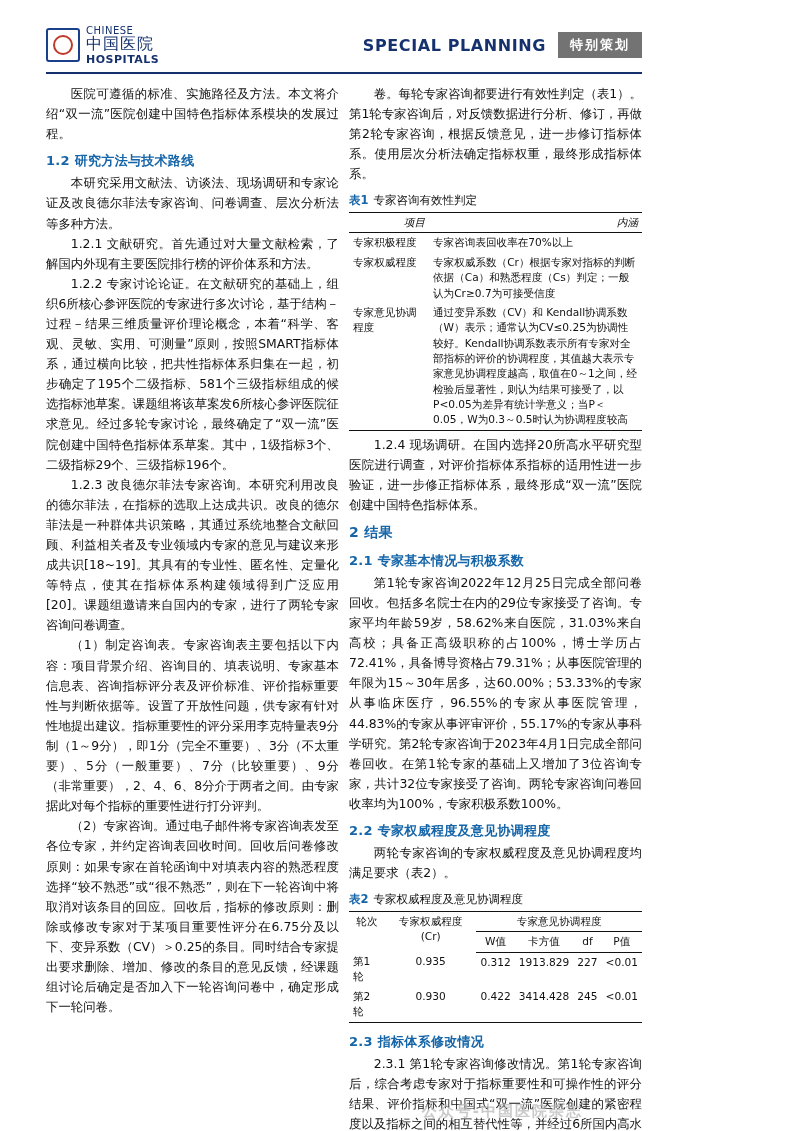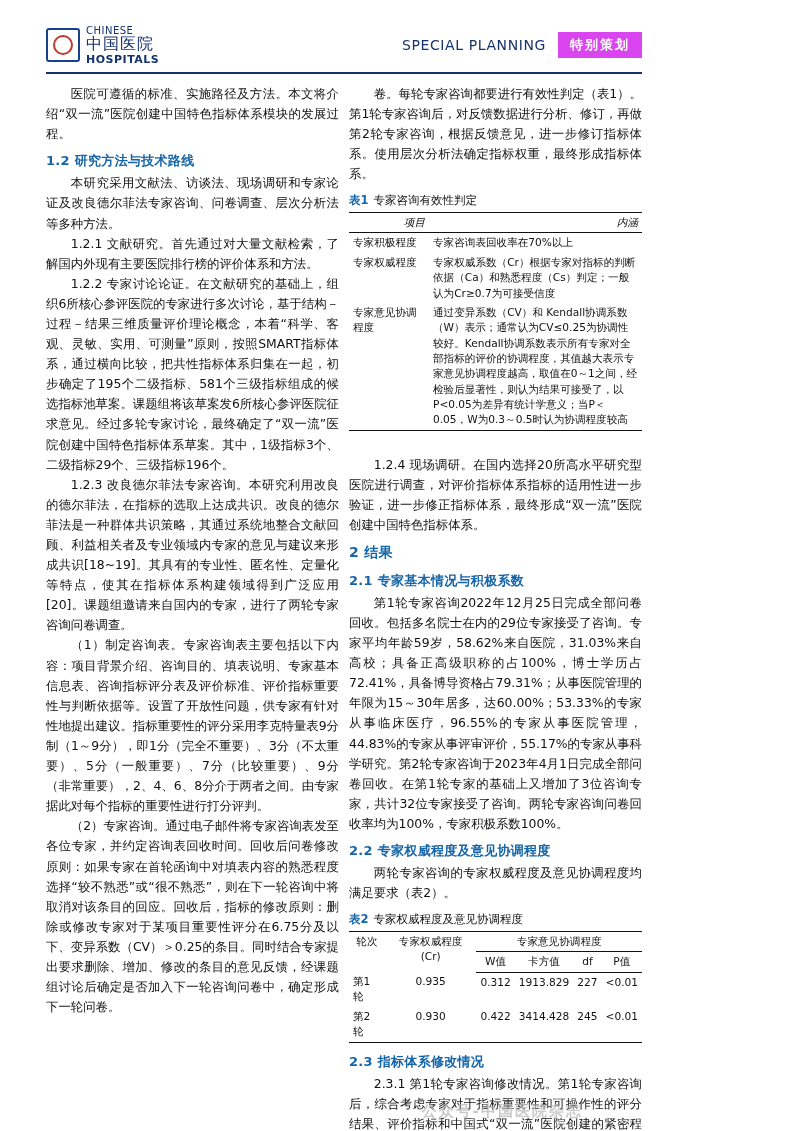--- a/index.html
+++ b/index.html
@@ -39,24 +39,24 @@
     font-family:"DejaVu Sans","Liberation Sans",sans-serif;
     font-size:16px;font-weight:normal;color:#16326e;letter-spacing:1px;
   }
   .logo-en{
     font-size:11px;font-weight:bold;color:#16326e;letter-spacing:.5px;
     margin-top:2px;
   }
   .logo-en-top{font-size:10px;color:#16326e;letter-spacing:.5px;}
   .header-right{display:flex;align-items:center;gap:12px;}
   .header-en{
-    font-size:14px;font-weight:normal;color:#16326e;letter-spacing:.6px;
+    font-size:16px;font-weight:bold;color:#16326e;letter-spacing:.6px;
   }
   .header-cn{
-    background:#d946ef;color:#fff;font-size:13px;font-weight:bold;
+    background:#737373;color:#fff;font-size:13px;font-weight:bold;
     padding:4px 12px;letter-spacing:2px;
   }
   .rule{
     height:2px;background:#16326e;margin-top:4px;
   }
 
   
   .cols{
     display:flex;gap:10px;margin-top:10px;
     height:1000px;
@@ -175,21 +175,21 @@
             <td class="k">专家权威程度</td>
             <td>专家权威系数（Cr）根据专家对指标的判断依据（Ca）和熟悉程度（Cs）判定；一般认为Cr≥0.7为可接受信度</td>
           </tr>
           <tr>
             <td class="k">专家意见协调程度</td>
             <td>通过变异系数（CV）和 Kendall协调系数（W）表示；通常认为CV≤0.25为协调性较好。Kendall协调系数表示所有专家对全部指标的评价的协调程度，其值越大表示专家意见协调程度越高，取值在0～1之间，经检验后显著性，则认为结果可接受了，以P&lt;0.05为差异有统计学意义；当P＜0.05，W为0.3～0.5时认为协调程度较高</td>
           </tr>
         </tbody>
       </table>
 
-      <p style="margin-top:24px">1.2.4  现场调研。在国内选择20所高水平研究型医院进行调查，对评价指标体系指标的适用性进一步验证，进一步修正指标体系，最终形成“双一流”医院创建中国特色指标体系。</p>
+      <p style="margin-top:4px">1.2.4  现场调研。在国内选择20所高水平研究型医院进行调查，对评价指标体系指标的适用性进一步验证，进一步修正指标体系，最终形成“双一流”医院创建中国特色指标体系。</p>
       <h2 class="sec big">2  结果</h2>
       <h2 class="sec">2.1  专家基本情况与积极系数</h2>
       <p>第1轮专家咨询2022年12月25日完成全部问卷回收。包括多名院士在内的29位专家接受了咨询。专家平均年龄59岁，58.62%来自医院，31.03%来自高校；具备正高级职称的占100%，博士学历占72.41%，具备博导资格占79.31%；从事医院管理的年限为15～30年居多，达60.00%；53.33%的专家从事临床医疗，96.55%的专家从事医院管理，44.83%的专家从事评审评价，55.17%的专家从事科学研究。第2轮专家咨询于2023年4月1日完成全部问卷回收。在第1轮专家的基础上又增加了3位咨询专家，共计32位专家接受了咨询。两轮专家咨询问卷回收率均为100%，专家积极系数100%。</p>
       <h2 class="sec">2.2  专家权威程度及意见协调程度</h2>
       <p>两轮专家咨询的专家权威程度及意见协调程度均满足要求（表2）。</p>
 
       <div class="tbl-cap">
         <span class="lbl">表2</span><span>专家权威程度及意见协调程度</span>
       </div>
       <table class="t2">

